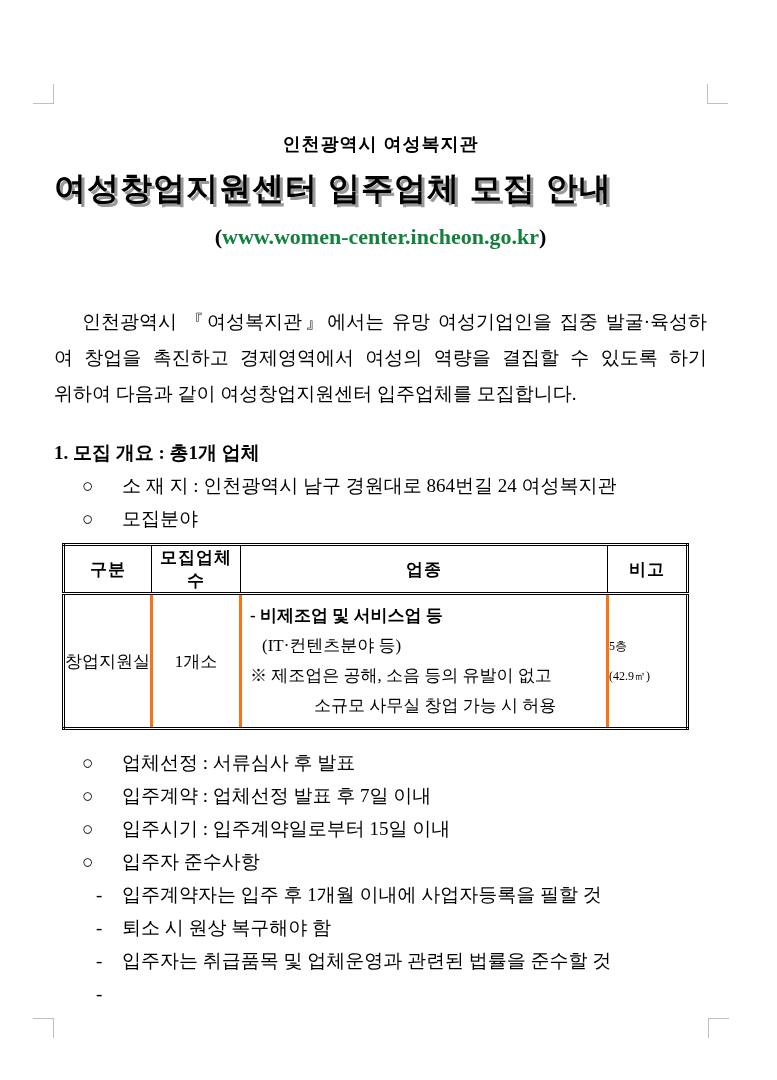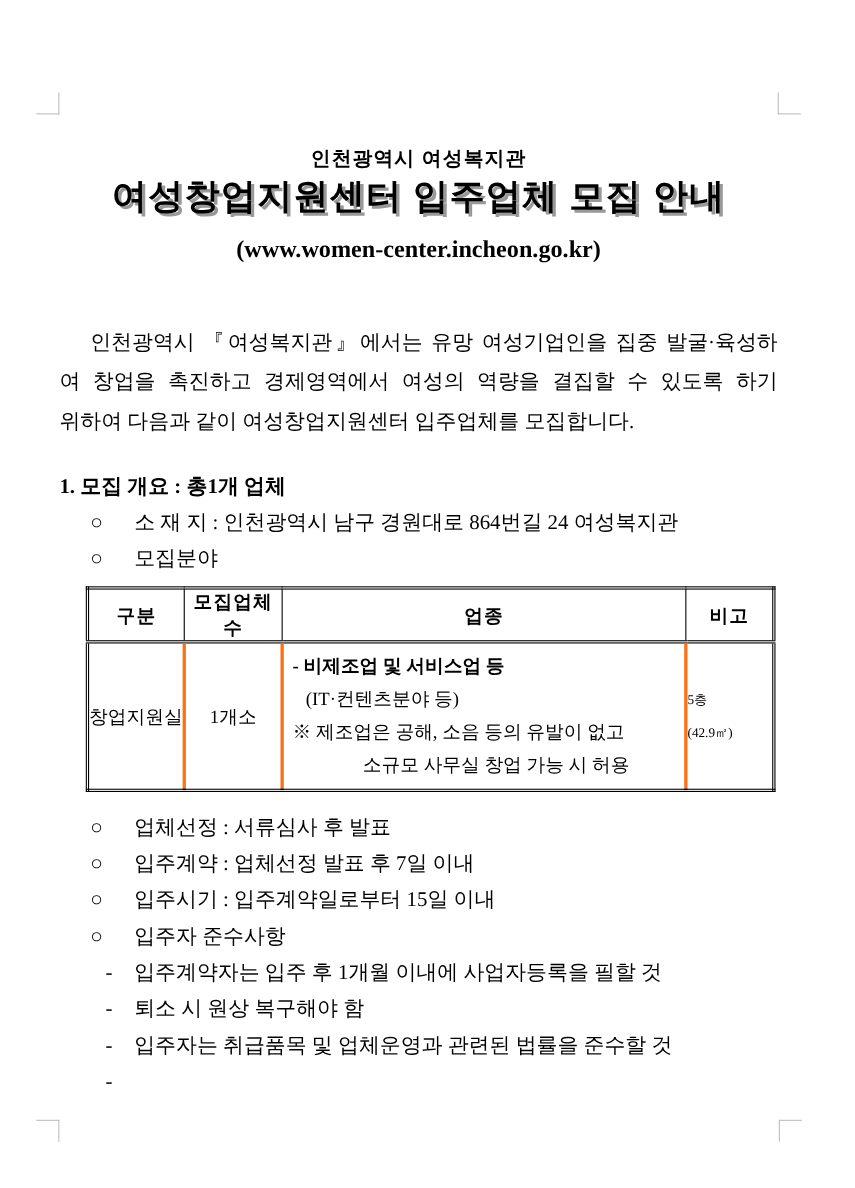--- a/index.html
+++ b/index.html
@@ -24,39 +24,39 @@
 
   .org-name {
     text-align: center;
     font-family: "Liberation Sans", sans-serif;
     font-weight: bold;
     font-size: 18px;
     letter-spacing: 1px;
     line-height: 24px;
   }
   .doc-title {
-    text-align: center;
+    text-align: left;
     font-family: "Liberation Sans", sans-serif;
     font-weight: bold;
     font-size: 32px;
     letter-spacing: 1px;
     line-height: 44px;
-    margin-top: 0;
+    margin-top: 10px;
     text-shadow: 3px 3px 0 #999999;
   }
   .url-line {
     text-align: center;
     font-family: "Liberation Serif", serif;
     font-weight: bold;
     font-size: 22px;
     line-height: 30px;
     margin-top: 12px;
     color: #000000;
   }
-  .url-line .url { color: #000000; }
+  .url-line .url { color: #15803d; }
 
   .intro { margin-top: 52px; font-size: 19px; line-height: 36px; }
   .intro .p-line { white-space: nowrap; }
   .intro .p-line.justify { white-space: normal; text-align: justify; text-align-last: justify; }
   .intro .p-line.first { padding-left: 28px; }
 
   .sec-heading {
     margin-top: 24px;
     font-weight: bold;
     font-size: 19px;
@@ -65,21 +65,21 @@
 
   .bullet-line {
     display: flex;
     padding-left: 28px;
     font-size: 19px;
     line-height: 33px;
   }
   .bullet-line .marker { width: 40px; flex: 0 0 40px; }
 
   .info-table {
-    margin: 8px 0 0 24px;
+    margin: 8px 0 0 8px;
     width: 624px;
     border-collapse: collapse;
     border: 3px double #000000;
     font-size: 17px;
     table-layout: fixed;
   }
   .info-table th {
     border: 1px solid #000000;
     border-bottom: 3px double #000000;
     font-weight: bold;

